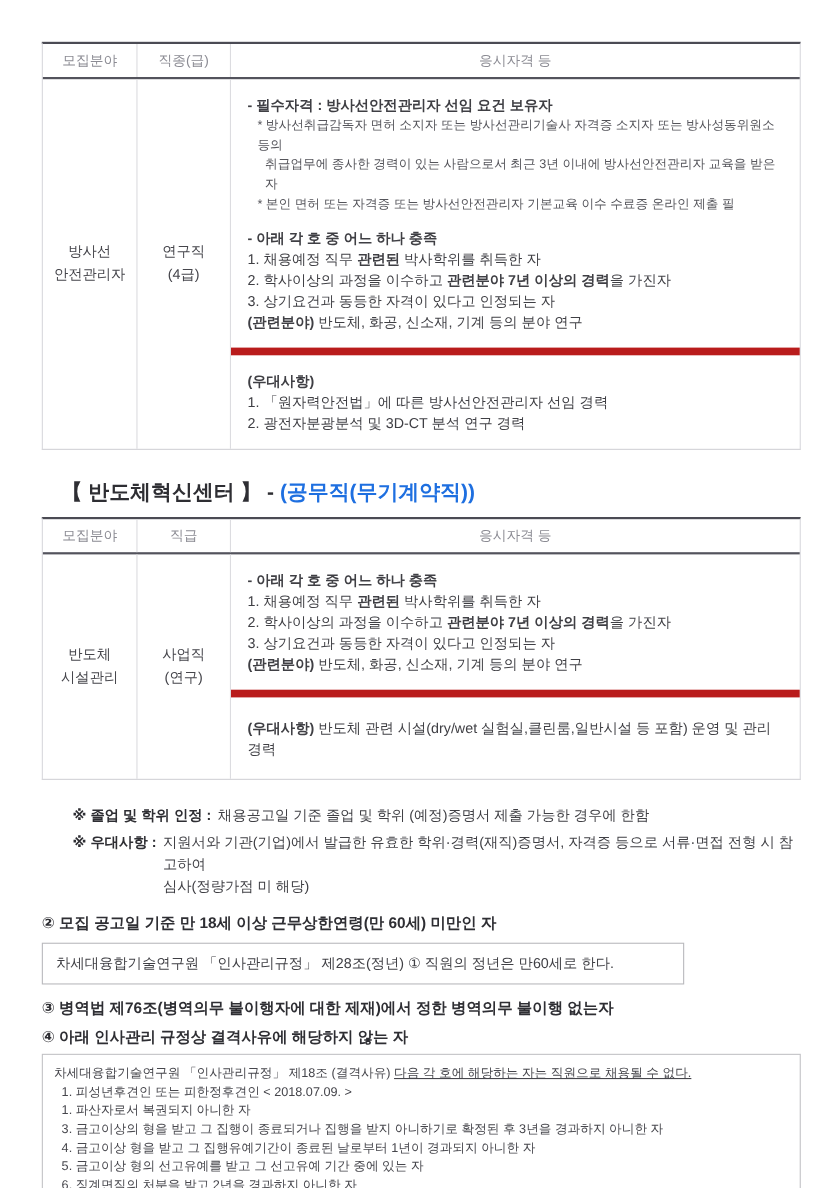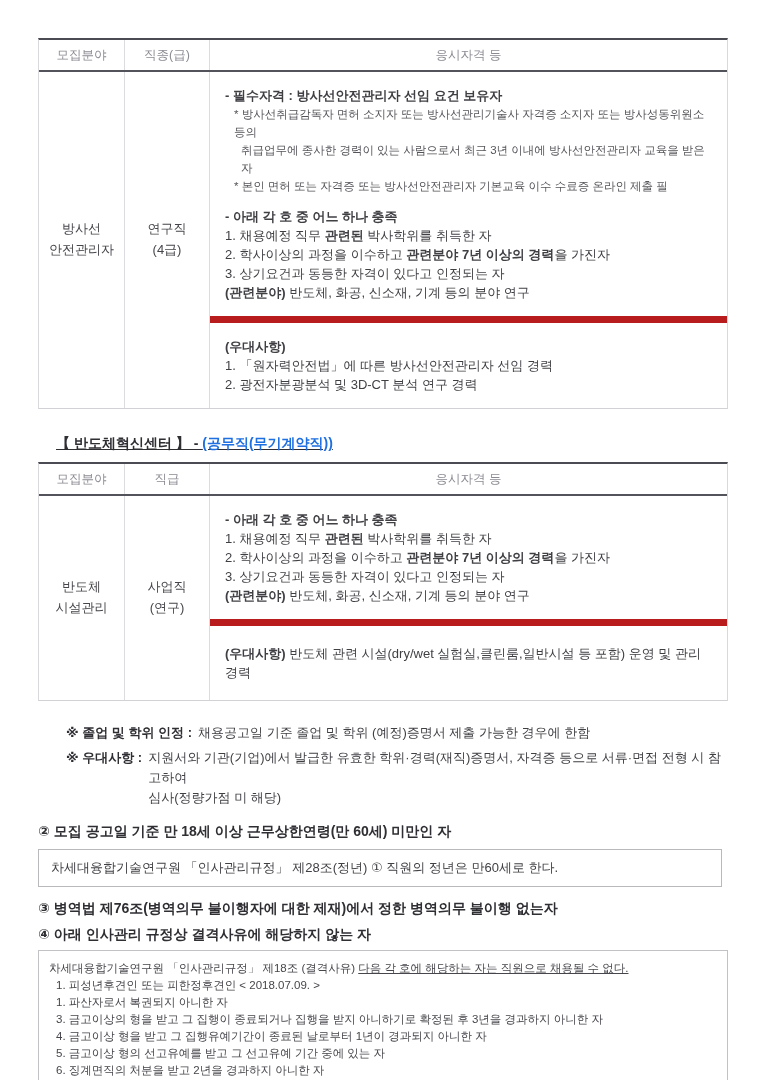--- a/index.html
+++ b/index.html
@@ -30,37 +30,37 @@
 
   
   .ln{line-height:19px;}
   .gap{margin-top:12px;}
   .ast{font-size:11.5px;color:#54545a;padding-left:9px;line-height:18px;}
   .ast2{padding-left:16px;}
   .f-b{font-weight:bold;}
   .f-u{text-decoration:underline;}
 
   
-  .sec-head{margin:26px 0 9px 18px;font-size:14px;font-weight:bold;color:#2e2e33;text-decoration:underline;}
+  .sec-head{margin:26px 0 9px 18px;font-size:19px;font-weight:bold;color:#2e2e33;}
   .sec-head .blue{color:#1e6fe0;}
 
   
   .notes{margin-top:22px;margin-left:28px;}
   .note{display:flex;line-height:20px;margin-bottom:5px;}
   .note-label{font-weight:bold;white-space:nowrap;margin-right:6px;color:#2e2e33;}
   .note-text{white-space:pre-line;color:#3f3f44;}
 
   
   .hnum{font-size:14px;font-weight:bold;color:#2e2e33;line-height:20px;}
   .h2m{margin-top:13px;}
   .h3m{margin-top:11px;}
   .h4m{margin-top:6px;}
 
   
-  .sbox{width:684px;box-sizing:border-box;border:1px solid #b9b9bd;
+  .sbox{width:584px;box-sizing:border-box;border:1px solid #b9b9bd;
     padding:8px 12px;margin-top:8px;color:#3f3f44;}
   .sbox .ln{line-height:20px;}
   .dbox{width:690px;box-sizing:border-box;border:1px solid #c2c2c6;
     padding:9px 10px;margin-top:6px;font-size:11.5px;color:#46464c;}
   .dbox .ln{line-height:17px;}
   .it{padding-left:7px;}
 </style>
 </head>
 <body>
 

